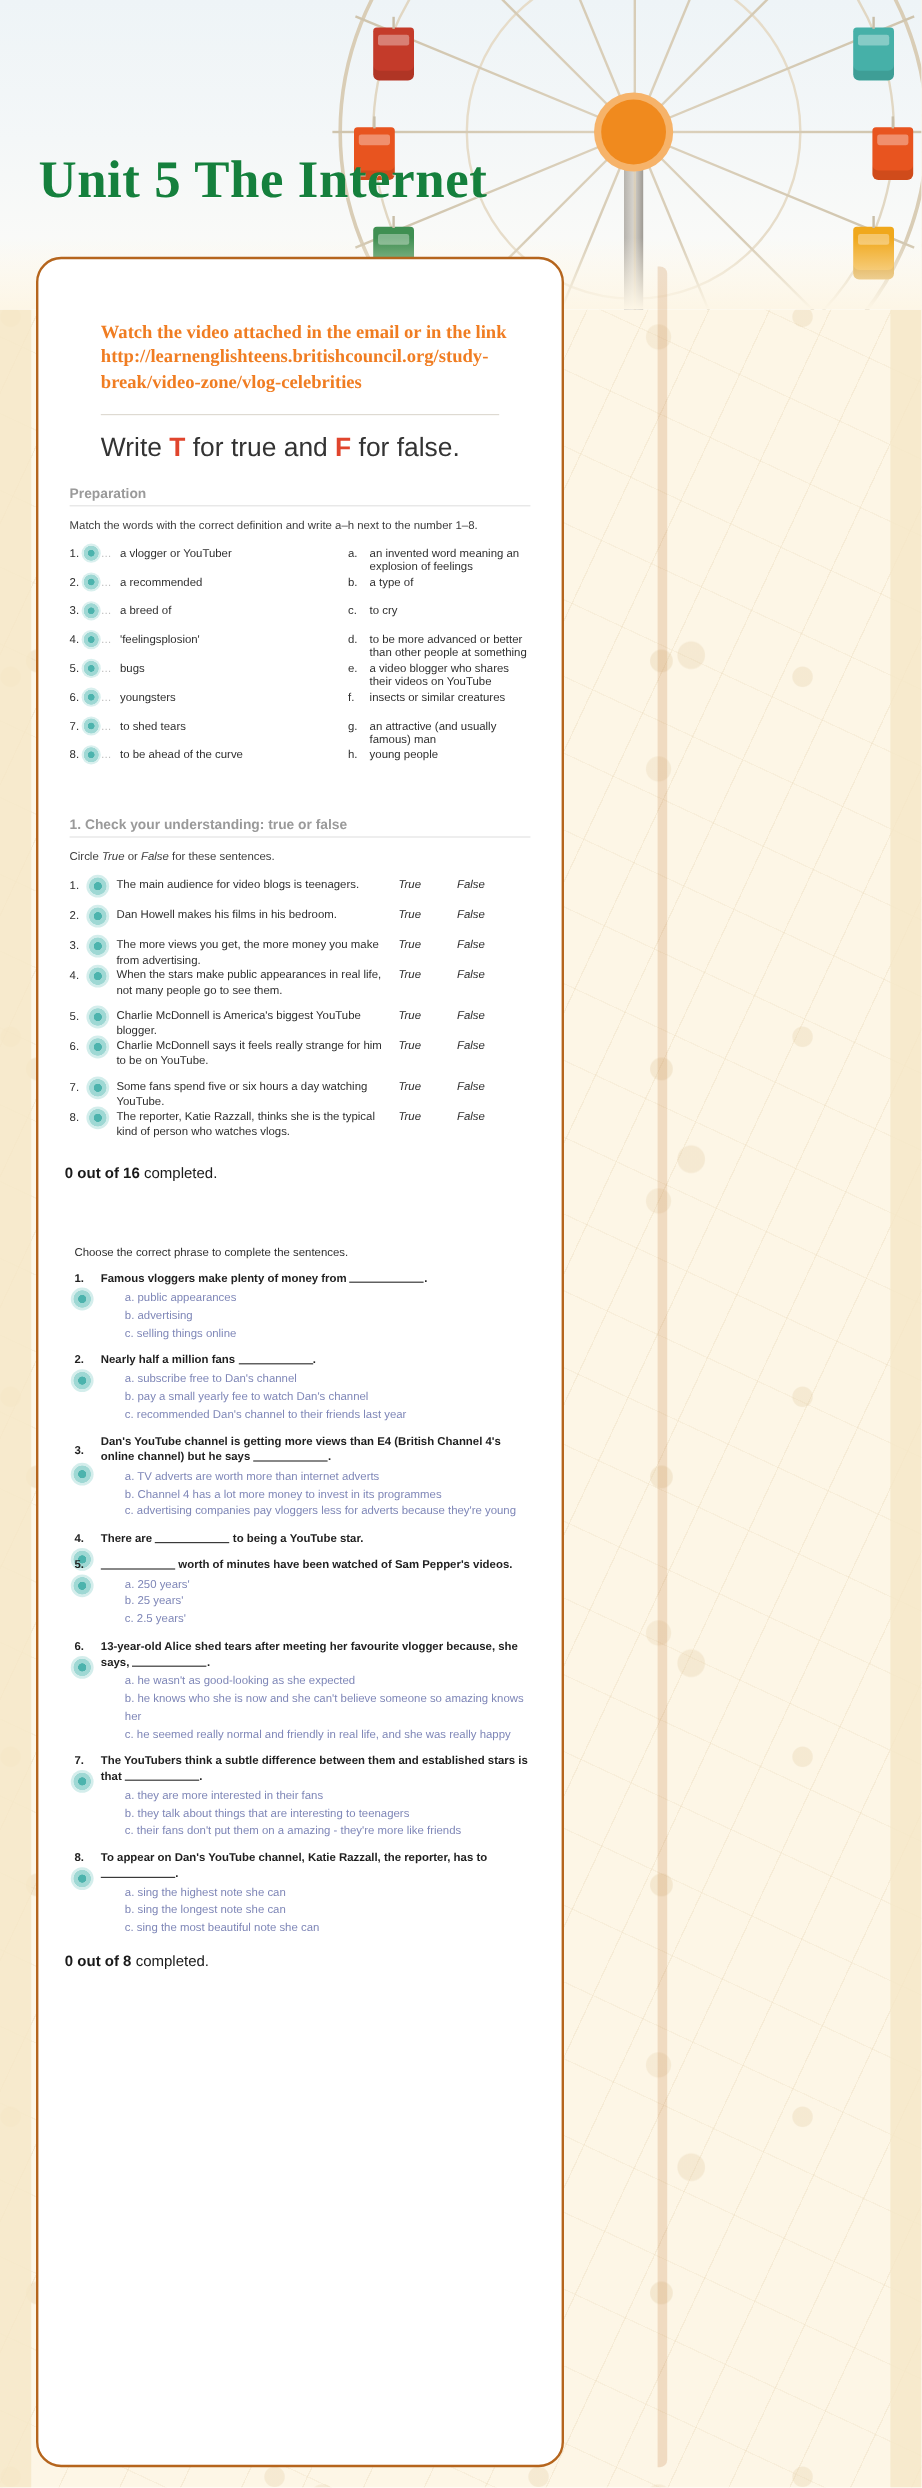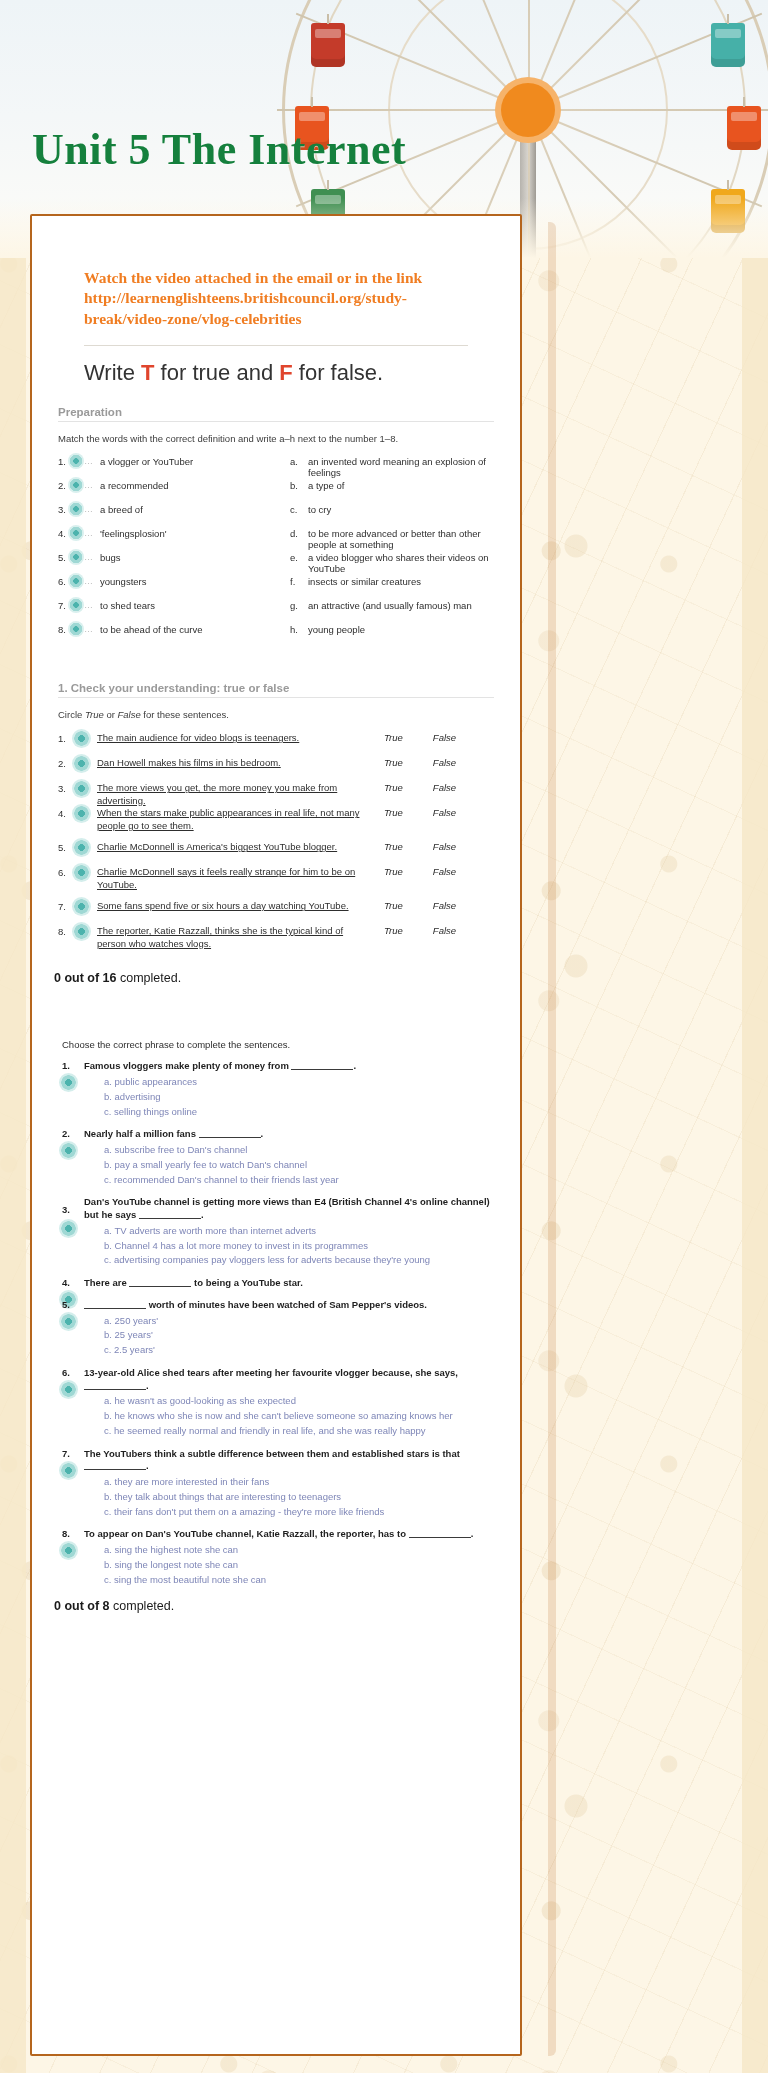--- a/index.html
+++ b/index.html
@@ -85,24 +85,24 @@
     font-family:"Liberation Serif", serif;
     font-weight:700; font-size:44px; line-height:1;
     color:#15803d; letter-spacing:.5px;
     text-shadow: 0 1px 0 rgba(255,255,255,.6);
     z-index:5;
     margin-top:20px;
   }
 
   
   #card {
-    position:absolute; left:30px; top:214px; width:492px; height:1842px;
+    position:absolute; left:30px; top:214px; width:440px; height:1842px;
     background:#fff;
     border:2px solid #b5651d;
-    border-radius:2px;
+    border-radius:21px;
     z-index:4;
     padding: 52px 26px 0 26px;
   }
   
   #card-shadow {
     position:absolute; left:548px; top:222px; width:8px; height:1834px;
     background:rgba(181,101,29,.18); border-radius:0 6px 6px 0; z-index:3;
   }
 
   
@@ -144,21 +144,21 @@
     position:absolute; left:-3px; top:-3px; width:19px; height:19px; border-radius:50%;
     background: radial-gradient(circle, #4cb3ad 0 3.2px, #9fd8d4 3.6px 7px, rgba(159,216,212,.45) 7.4px 9.5px);
   }
   .blob.sm { width:16px; height:16px;
     background: radial-gradient(circle, #4cb3ad 0 2.6px, #9fd8d4 3px 6px, rgba(159,216,212,.4) 6.4px 8px); }
 
   
   .tf-row { display:flex; align-items:flex-start; min-height:25px; font-size:9.5px; color:#2e2e2e; }
   .tf-num { flex:0 0 17px; padding-top:1px; }
   .tf-blob { flex:0 0 22px; position:relative; height:16px; }
-  .tf-stmt { flex:1 1 auto; padding-right:10px; line-height:1.3;text-decoration:underline; }
+  .tf-stmt { flex:1 1 auto; padding-right:10px; line-height:1.3; }
   .tf-opts { flex:0 0 110px; display:flex; justify-content:flex-start; align-items:center; gap:30px;
              font-style:italic; font-size:9.5px; color:#2b2b2b; }
   .tf-row.two { min-height:34px; }
   .tf-row.two .tf-opts { align-items:flex-end; padding-bottom:2px;}
 
   .completed { font-size:12.5px; color:#1a1a1a; margin:12px 0 0 -4px; }
   .completed b { font-weight:700; }
 
   
   .mc-intro { font-size:9.5px; color:#2e2e2e; margin:0 0 10px 4px; }

